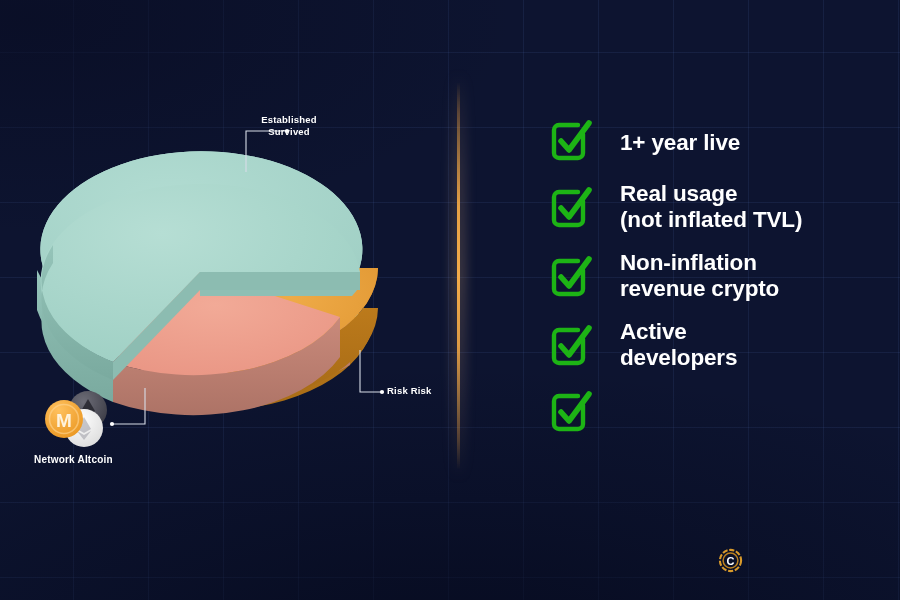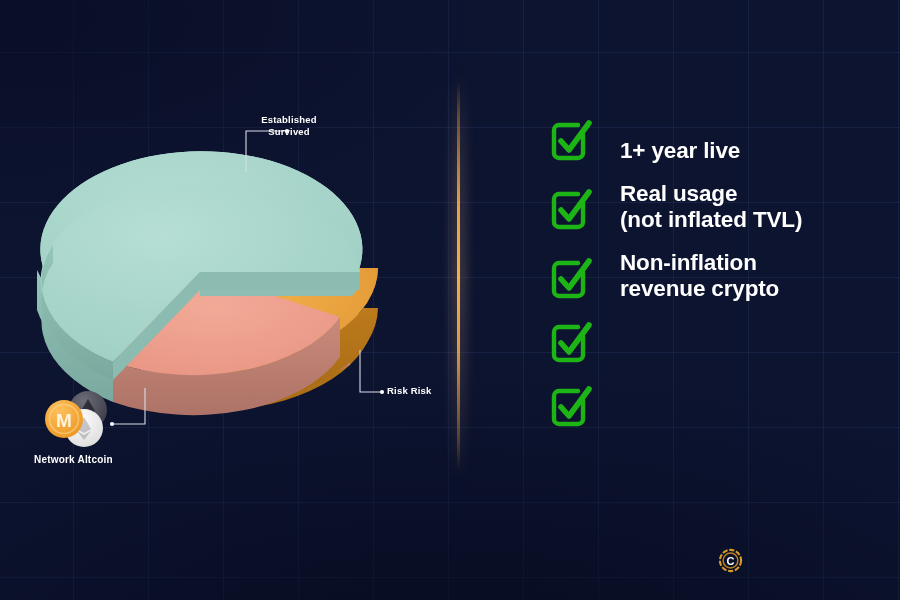--- a/index.html
+++ b/index.html
@@ -61,21 +61,21 @@
   
   .callout{position:absolute;color:#ffffff;font-weight:bold;letter-spacing:.2px;}
   .callout.top{left:254px;top:114px;font-size:9.5px;line-height:11.5px;text-align:center;width:70px;}
   .callout.right{left:387px;top:385px;font-size:9.5px;line-height:11.5px;}
   .callout.bottom{left:34px;top:454px;font-size:10px;line-height:12px;}
   .leader{position:absolute;pointer-events:none;overflow:visible;}
   
   .coins{position:absolute;left:40px;top:388px;width:80px;height:62px;}
   
   .checklist{position:absolute;left:548px;top:116px;width:330px;}
-  .check-row{display:flex;align-items:flex-end;margin-bottom:17px;}
+  .check-row{display:flex;align-items:center;margin-bottom:17px;}
   .check-row:last-child{margin-bottom:0;}
   .check-icon{flex:0 0 auto;width:46px;height:46px;margin-right:26px;margin-top:1px;}
   .check-text{
     color:#ffffff;font-size:22.5px;font-weight:bold;line-height:25.5px;
     letter-spacing:-.15px;padding-top:7px;white-space:pre-line;
   }
   .check-row.two-line .check-text{padding-top:1px;}
   
   .logo{position:absolute;left:718px;top:548px;display:flex;align-items:center;}
   .logo-mark{width:25px;height:25px;margin-right:9px;flex:0 0 auto;}
@@ -305,20 +305,22 @@
 revenue crypto</span>
     </div>
 
     <div class="check-row two-line">
       <span class="check-icon">
         <svg width="46" height="46" viewBox="0 0 46 46">
           <path d="M35 17 V36 A5 5 0 0 1 30 41 H11 A5 5 0 0 1 6 36 V13 A5 5 0 0 1 11 8 H30" fill="none" stroke="#1db415" stroke-width="4.4" stroke-linecap="round"></path>
           <path d="M13 24 L21 33 L41 6" fill="none" stroke="#1db415" stroke-width="5.6" stroke-linecap="round" stroke-linejoin="round"></path>
         </svg>
       </span>
+      <span class="check-text">Active
+developers</span>
     </div>
 
     <div class="check-row two-line">
       <span class="check-icon">
         <svg width="46" height="46" viewBox="0 0 46 46">
           <path d="M35 17 V36 A5 5 0 0 1 30 41 H11 A5 5 0 0 1 6 36 V13 A5 5 0 0 1 11 8 H30" fill="none" stroke="#1db415" stroke-width="4.4" stroke-linecap="round"></path>
           <path d="M13 24 L21 33 L41 6" fill="none" stroke="#1db415" stroke-width="5.6" stroke-linecap="round" stroke-linejoin="round"></path>
         </svg>
       </span>
     </div>

